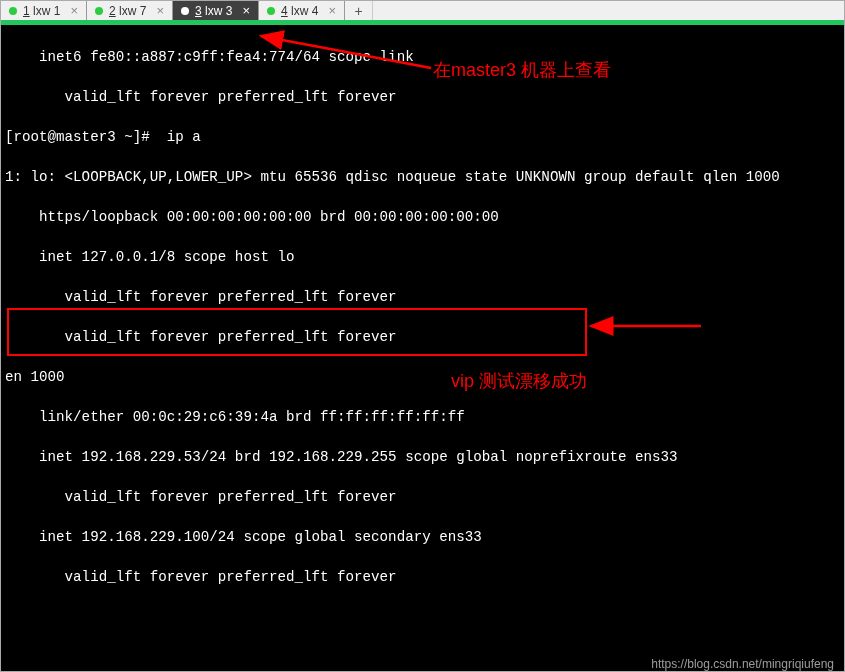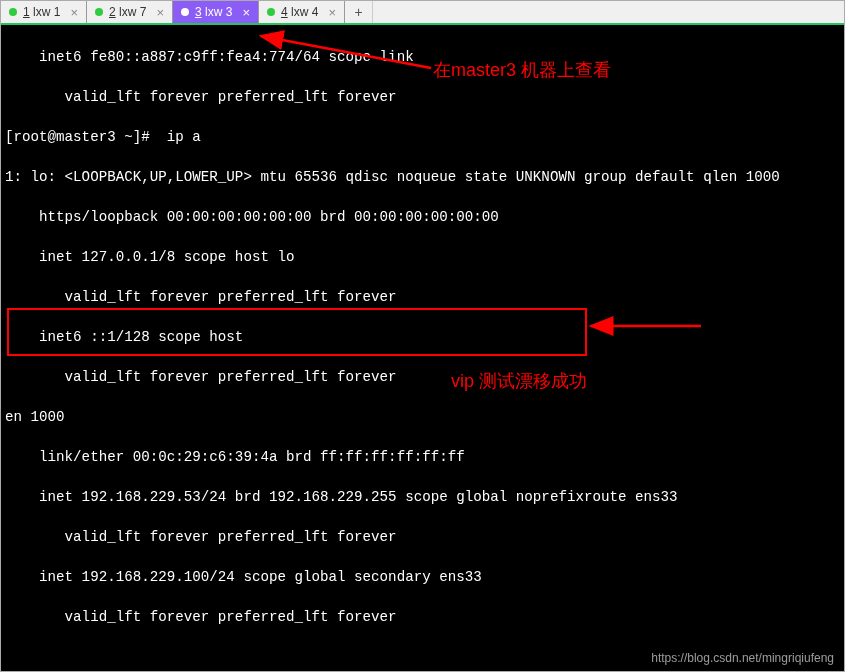--- a/index.html
+++ b/index.html
@@ -11,38 +11,38 @@
       width: 845px;
       height: 672px;
       overflow: hidden;
       position: relative;
       border: 1px solid #aaa;
     }
     .tab-bar {
       display: flex;
       background: #f0f0f0;
       height: 24px;
-      border-bottom: 2px solid #22c55e;
+      border-bottom: 5px solid #22c55e;
       align-items: stretch;
     }
     .tab {
       display: flex;
       align-items: center;
       padding: 0 8px;
       border-right: 1px solid #999;
       font-family: Tahoma, sans-serif;
       font-size: 12px;
       color: #333;
       background: #f0f0f0;
       gap: 6px;
       cursor: pointer;
       min-width: 86px;
     }
     .tab.active {
-      background: #8b5cf6;
+      background: #404040;
       color: #fff;
     }
     .tab.active .tab-num { text-decoration: underline; }
     .tab-num { text-decoration: underline; }
     .dot {
       width: 8px; height: 8px; border-radius: 50%;
       background: #2ecc40;
       display: inline-block;
     }
     .tab.active .dot { background: #fff; }
@@ -77,21 +77,21 @@
       border: 2px solid #ff0000;
       background: transparent;
       pointer-events: none;
     }
     .arrow-svg {
       position: absolute;
       pointer-events: none;
     }
     .watermark {
       position: absolute;
-      bottom: 6px;
+      bottom: 0;
       right: 10px;
       color: rgba(220,220,220,0.7);
       font-family: sans-serif;
       font-size: 12px;
     }
   </style>
 </head>
 <body>
 
 <div class="tab-bar">
@@ -119,21 +119,20 @@
 </div>
 
 <div class="terminal">
 <div>    inet6 fe80::a887:c9ff:fea4:774/64 scope link</div>
 <div>       valid_lft forever preferred_lft forever</div>
 <div>[root@master3 ~]#  ip a</div>
 <div>1: lo: &lt;LOOPBACK,UP,LOWER_UP&gt; mtu 65536 qdisc noqueue state UNKNOWN group default qlen 1000</div>
 <div>    https/loopback 00:00:00:00:00:00 brd 00:00:00:00:00:00</div>
 <div>    inet 127.0.0.1/8 scope host lo</div>
 <div>       valid_lft forever preferred_lft forever</div>
-<div>    inet6 ::1/128 scope host</div>
 <div>       valid_lft forever preferred_lft forever</div>
 <div>en 1000</div>
 <div>    link/ether 00:0c:29:c6:39:4a brd ff:ff:ff:ff:ff:ff</div>
 <div>    inet 192.168.229.53/24 brd 192.168.229.255 scope global noprefixroute ens33</div>
 <div>       valid_lft forever preferred_lft forever</div>
 <div>    inet 192.168.229.100/24 scope global secondary ens33</div>
 <div>       valid_lft forever preferred_lft forever</div>
 
 
 

